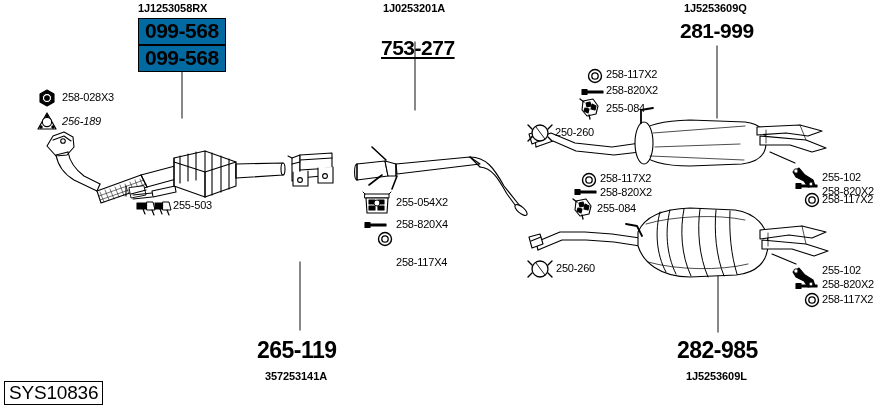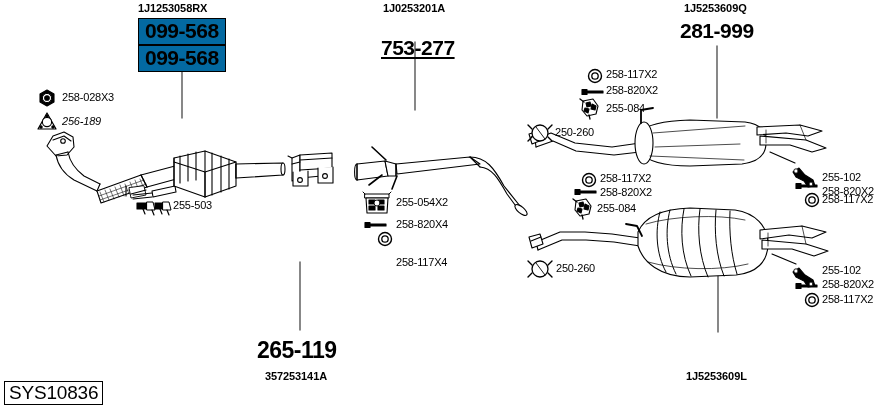--- a/index.html
+++ b/index.html
@@ -341,20 +341,21 @@
 
   <div class="lbl grp-oe" style="left:383px; top:3px;">1J0253201A</div>
   <div class="lbl grp-num" style="left:381px; top:37px;text-decoration:underline;">753-277</div>
 
   <div class="lbl grp-num" style="left:257px; top:339px; font-size:23px;">265-119</div>
   <div class="lbl grp-oe" style="left:265px; top:371px;">357253141A</div>
 
   <div class="lbl grp-oe" style="left:684px; top:3px;">1J5253609Q</div>
   <div class="lbl grp-num" style="left:680px; top:20px;">281-999</div>
 
+  <div class="lbl grp-num" style="left:677px; top:339px; font-size:23px;">282-985</div>
   <div class="lbl grp-oe" style="left:686px; top:371px;">1J5253609L</div>
 
   <div class="lbl part-num" style="left:62px; top:92px;">258-028X3</div>
   <div class="lbl part-num" style="left:62px; top:116px;font-style:italic;">256-189</div>
   <div class="lbl part-num" style="left:173px; top:200px;">255-503</div>
 
   <div class="lbl part-num" style="left:396px; top:197px;">255-054X2</div>
   <div class="lbl part-num" style="left:396px; top:219px;">258-820X4</div>
   <div class="lbl part-num" style="left:396px; top:233px;margin-top:24px;">258-117X4</div>
 

